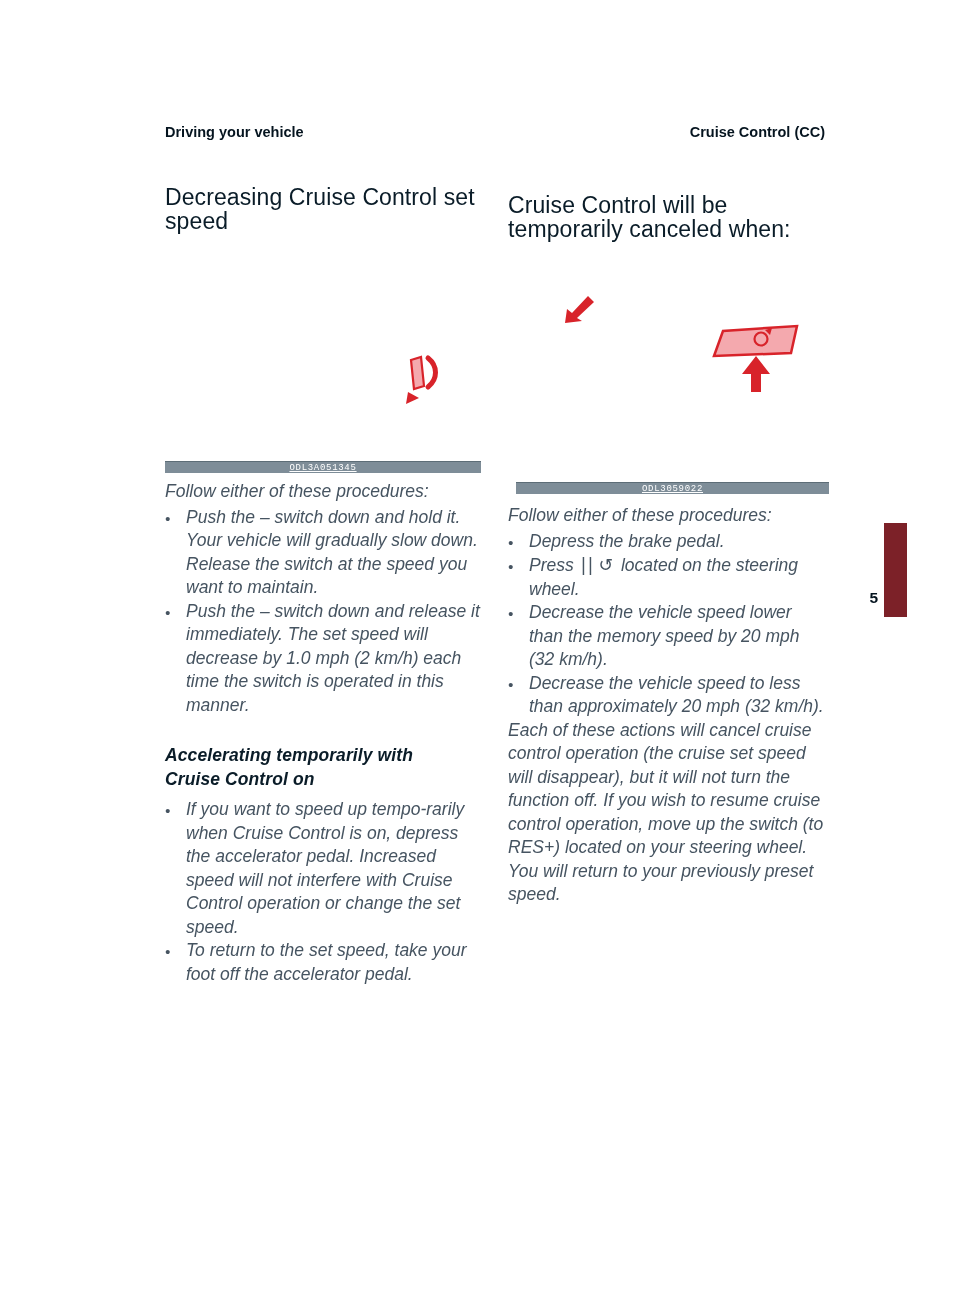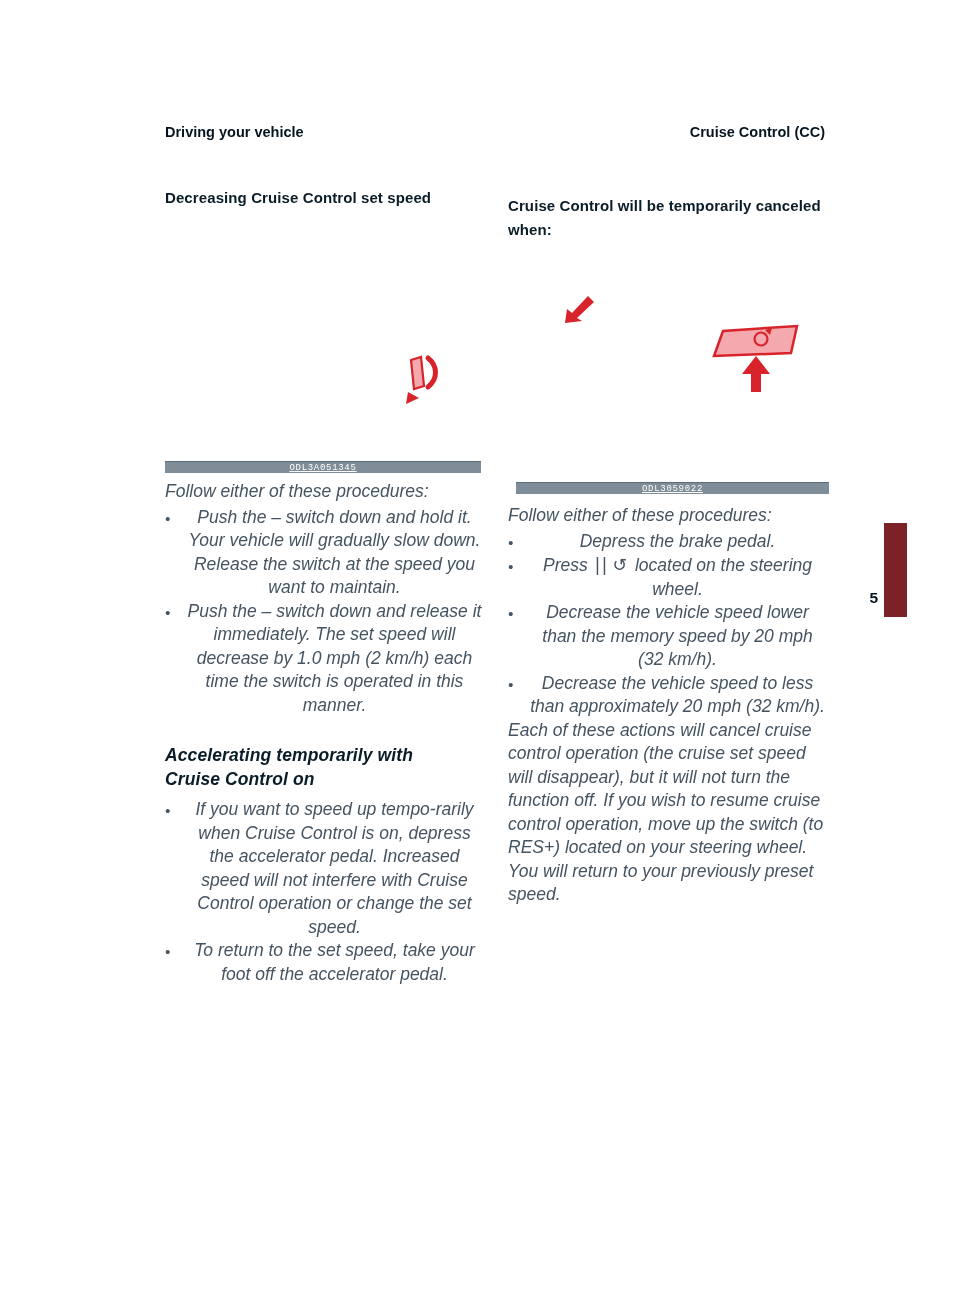--- a/index.html
+++ b/index.html
@@ -13,29 +13,29 @@
   *{margin:0;padding:0;box-sizing:border-box;}
   html,body{background:#ffffff;}
   .page{
     position:relative;width:960px;height:1036px;background:#ffffff;overflow:hidden;
     font-family:"Liberation Sans",sans-serif;color:var(--body);
   }
   .hdr{position:absolute;top:124px;font-size:14.5px;font-weight:bold;color:#05141f;}
   .hdr-left{left:165px;}
   .hdr-right{right:135px;text-align:right;}
   .h1{
-    position:absolute;font-size:15px;font-weight:bold;color:var(--heading);
+    position:absolute;font-size:23px;font-weight:normal;color:var(--heading);
     line-height:23.5px;letter-spacing:.1px;
   }
   .flow{position:absolute;font-size:17.5px;line-height:23.5px;font-style:italic;}
   .intro{margin:0 0 2px 0;}
   .bullets{margin:0;}
   .b{display:flex;}
   .mark{width:21px;flex:none;font-size:15px;padding-top:1px;}
-  .btxt{flex:1;text-align:center;}
+  .btxt{flex:1;}
   .h2{
     font-size:17.5px;font-weight:bold;color:var(--heading);
     line-height:23.5px;margin:27px 0 7px 0;width:285px;letter-spacing:.1px;
   }
   .closing{margin-top:0;}
   .caption{
     position:absolute;height:12px;background:var(--caption);
     border-top:1px solid #5d6d77;
     color:#ffffff;font-size:9px;letter-spacing:.7px;
     display:flex;align-items:center;justify-content:center;

